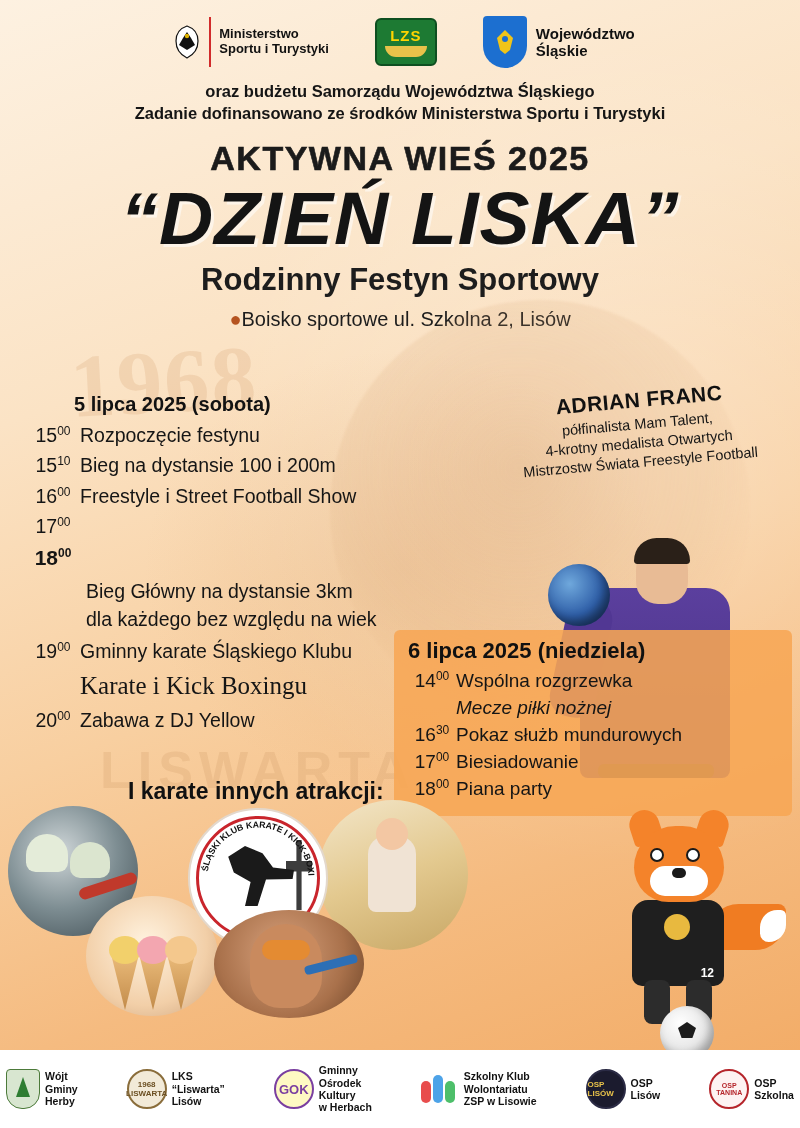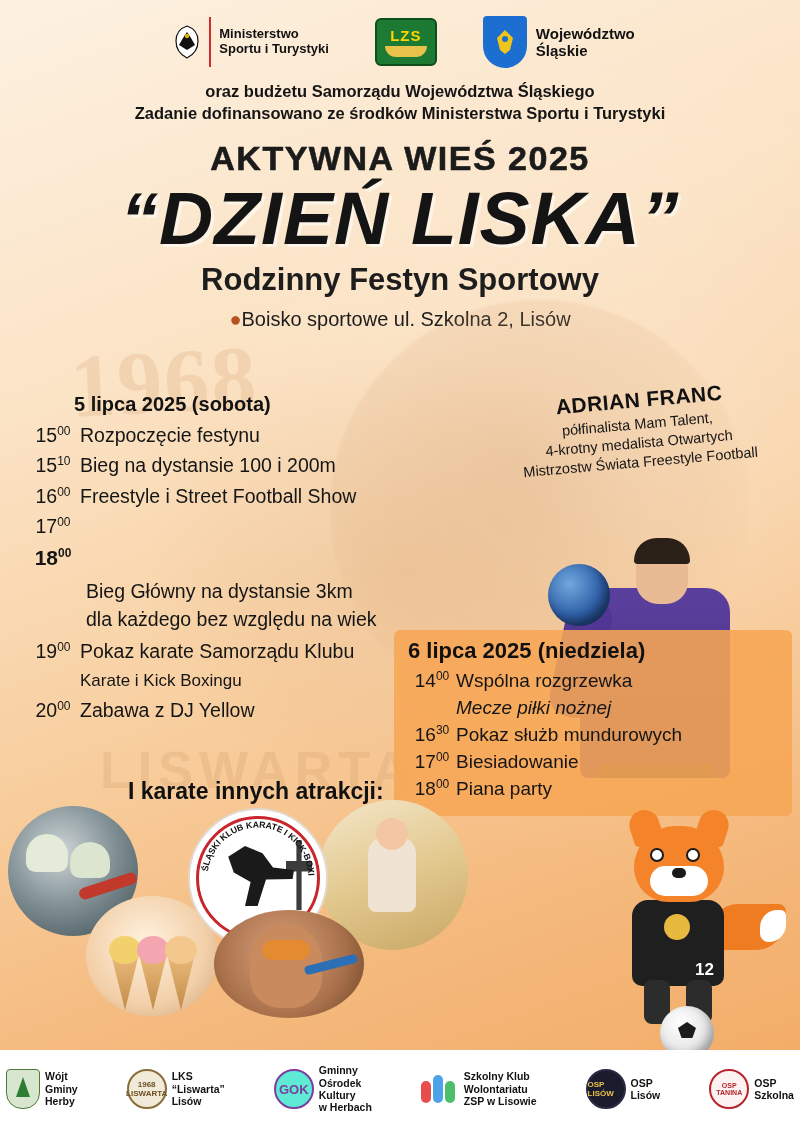--- a/index.html
+++ b/index.html
@@ -146,21 +146,21 @@
     font-size: 20px; font-weight: bold; color: #121212;
     margin-left: 48px; margin-bottom: 7px;
   }
   .item { display: flex; align-items: flex-start; font-size: 19.5px; color: #151515; margin-bottom: 6px; line-height: 1.25; }
   .time { width: 54px; flex: none; text-align: center; font-weight: normal; }
   .time sup { font-size: 12px; }
   .desc { flex: 1; }
   .item.highlight .time { font-weight: bold; font-size: 21px; }
   .item.highlight .desc { font-weight: bold; font-style: italic; font-size: 21px; padding-left: 10px; }
   .cont { margin-left: 60px; font-size: 19.5px; color: #151515; line-height: 1.45; }
-  .cont2 { margin-left: 54px; font-size: 17px; color: #151515; line-height: 1.3; }
+  .cont2 { margin-left: 54px; font-size: 25px; color: #151515; line-height: 1.3; font-family: Liberation Serif, serif; }
 
   
   .guest {
     position: absolute;
     right: 16px; top: 388px;
     width: 290px;
     text-align: center;
   }
   .guest-name {
     font-size: 21px; font-weight: bold; color: #111;
@@ -262,21 +262,21 @@
     background: radial-gradient(circle at 45% 40%, #d8a27d 0%, #a9714b 60%, #6b4327 100%); }
   .ph5 .face { position:absolute; left: 36px; top: 14px; width: 72px; height: 84px; background:#c98a5e; border-radius: 36px 36px 30px 30px; }
   .ph5 .paint { position:absolute; left: 48px; top: 30px; width: 48px; height: 20px; background:#e98b2a; border-radius: 10px; opacity:.85;}
   .ph5 .brush { position:absolute; right: 6px; top: 50px; width: 54px; height: 9px; background:#2d6fb5; border-radius:4px; transform: rotate(-14deg); }
 
   
   .mascot { position: absolute; right: 24px; top: 808px; width: 190px; height: 230px; }
   .m-tail { position:absolute; right: -10px; top: 96px; width: 78px; height: 46px; background:#f07c22; border-radius: 40px 10px 40px 20px; }
   .m-tail::after { content:""; position:absolute; right: 0; top: 6px; width: 26px; height: 32px; background:#fff; border-radius: 20px 6px 20px 10px; }
   .m-body { position:absolute; left: 46px; top: 92px; width: 92px; height: 86px; background:#1f1f1f; border-radius: 16px 16px 10px 10px; }
-  .m-body .num { position:absolute; right: 10px; bottom: 6px; color:#fff; font-size: 17px; font-weight:bold; }
+  .m-body .num { position:absolute; right: 10px; bottom: 6px; color:#fff; font-size: 12px; font-weight:bold; }
   .m-crest { position:absolute; left: 32px; top: 14px; width: 26px; height: 26px; border-radius:50%; background:#e8b93f; }
   .m-head { position:absolute; left: 48px; top: 18px; width: 90px; height: 76px; background:#f4832a; border-radius: 46px 46px 38px 38px; }
   .m-snout { position:absolute; left: 64px; top: 58px; width: 58px; height: 30px; background:#fff; border-radius: 28px; }
   .m-nose { position:absolute; left: 86px; top: 60px; width: 14px; height: 10px; background:#1a1a1a; border-radius: 7px; }
   .m-eye { position:absolute; top: 40px; width: 14px; height: 14px; background:#fff; border-radius:50%; border:2px solid #1a1a1a; }
   .m-eye.l { left: 64px; } .m-eye.r { left: 100px; }
   .m-ear { position:absolute; top: 2px; width: 30px; height: 34px; background:#f4832a; border-radius: 16px 16px 4px 4px; }
   .m-ear.l { left: 44px; transform: rotate(-18deg); }
   .m-ear.r { left: 112px; transform: rotate(18deg); }
   .m-leg { position:absolute; top: 172px; width: 26px; height: 44px; background:#2c2c2c; border-radius: 8px; }
@@ -300,21 +300,21 @@
   .sp { display: flex; align-items: center; gap: 5px; }
   .sp-mark { flex: none; display: flex; align-items: center; justify-content: center; }
   .sp-text { font-size: 10.5px; font-weight: bold; line-height: 1.18; color: #111; }
   .shield-green {
     width: 34px; height: 40px; background: #d8e6d0; border: 1.5px solid #4c7a3a;
     border-radius: 4px 4px 16px 16px; position: relative;
   }
   .shield-green::after { content:""; position:absolute; left: 9px; top: 7px; width: 14px; height: 20px; background:#2e7d32; clip-path: polygon(50% 0,100% 100%,0 100%); }
   .circ { width: 40px; height: 40px; border-radius: 50%; display:flex; align-items:center; justify-content:center; font-size: 8px; font-weight: bold; text-align:center; }
   .lks { background:#f2ead8; border: 2px solid #8a6d3b; color:#6b4f22; }
-  .gok { background:#5eead4; border: 2px solid #7a3fa0; color:#7a3fa0; font-size: 13px; }
+  .gok { background:#fef9c3; border: 2px solid #7a3fa0; color:#7a3fa0; font-size: 13px; }
   .hands { width: 38px; height: 40px; position: relative; }
   .hands i { position:absolute; bottom: 6px; width: 10px; height: 22px; border-radius: 5px; display:block; }
   .hands i:nth-child(1){ left: 0; background:#e84d4d; }
   .hands i:nth-child(2){ left: 12px; background:#4da3e8; height: 28px; }
   .hands i:nth-child(3){ left: 24px; background:#4dbf6a; }
   .osp { width: 40px; height: 40px; border-radius: 50%; background:#1b1b2e; border:2px solid #2b2b45; display:flex; align-items:center; justify-content:center; color:#e8c24a; font-size: 8px; font-weight:bold; }
   .osp2 { width: 40px; height: 40px; border-radius: 50%; background:#fdf2f2; border:2px solid #b5252b; display:flex; align-items:center; justify-content:center; color:#b5252b; font-size: 7px; font-weight:bold; text-align:center; }
 </style>
 </head>
 <body>
@@ -392,21 +392,21 @@
     </div>
 
     <div class="item highlight">
       <span class="time"><span>18</span><sup>00</sup></span>
     </div>
     <div class="cont">Bieg Główny na dystansie 3km</div>
     <div class="cont" style="margin-bottom:6px;">dla każdego bez względu na wiek</div>
 
     <div class="item">
       <span class="time"><span>19</span><sup>00</sup></span>
-      <span class="desc">Pokaz karate Samorządu Klubu</span>
+      <span class="desc">Gminny karate Śląskiego Klubu</span>
     </div>
     <div class="cont2" style="margin-bottom:6px;">Karate i Kick Boxingu</div>
 
     <div class="item">
       <span class="time"><span>20</span><sup>00</sup></span>
       <span class="desc">Zabawa z DJ Yellow</span>
     </div>
   </div>
 
   <div class="guest">

